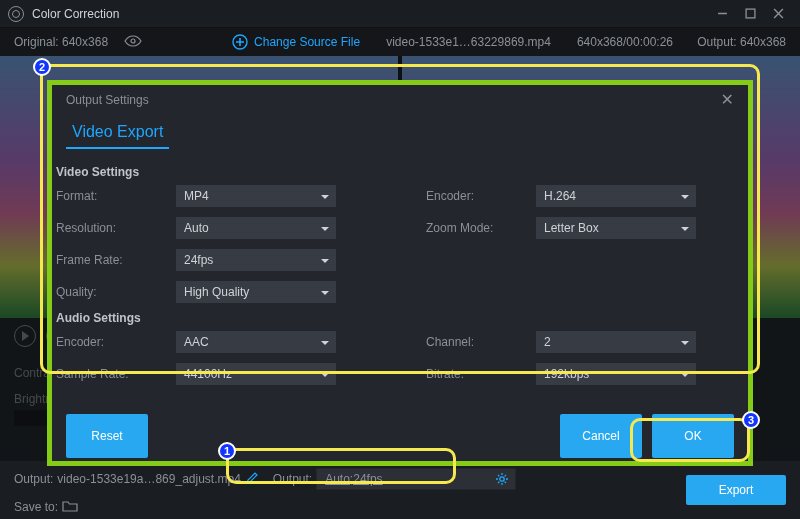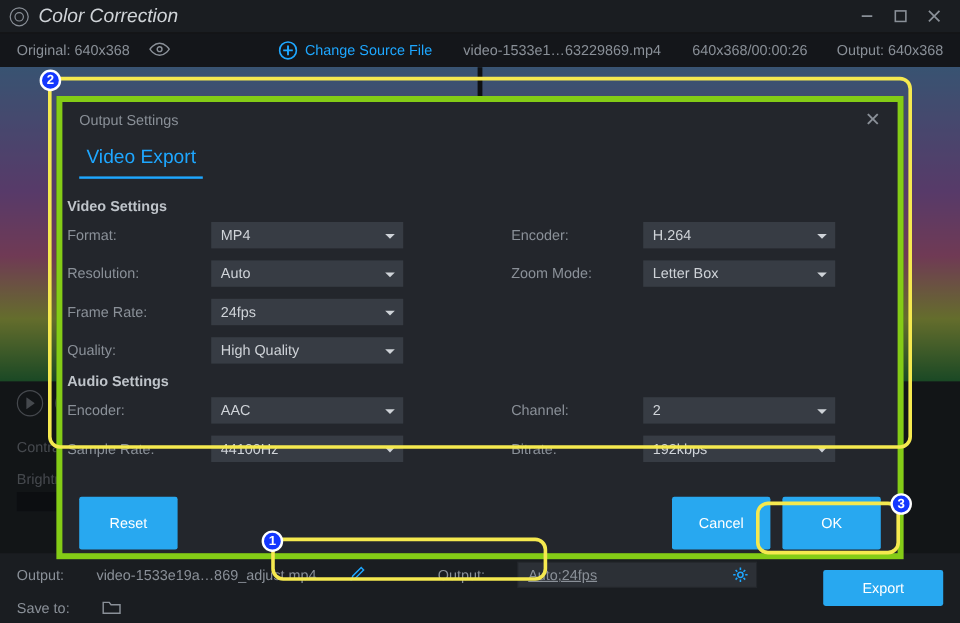--- a/index.html
+++ b/index.html
@@ -13,41 +13,41 @@
     --accent:#1ea7ff;
     --accent-btn:#28a8f0;
     --hl-yellow:#f5e94f;
     --badge:#1336ff;
   }
   *{box-sizing:border-box;font-family:"Segoe UI",Arial,sans-serif;}
   html,body{margin:0;padding:0;width:800px;height:519px;background:var(--bg);color:var(--text);font-size:12px;overflow:hidden;}
   .titlebar{height:28px;display:flex;align-items:center;padding:0 8px;background:var(--bg);border-bottom:1px solid #111;}
   .titlebar .app-icon{width:16px;height:16px;border:1.5px solid var(--text-dim);border-radius:50%;position:relative;margin-right:8px;}
   .titlebar .app-icon:after{content:"";position:absolute;width:6px;height:6px;border:1.5px solid var(--text-dim);border-radius:50%;left:3px;top:3px;}
-  .titlebar .title{color:var(--text);font-size:16px;font-style:italic;}
+  .titlebar .title{color:var(--text);font-size:12px;}
   .titlebar .spacer{flex:1;}
   .win-btn{width:28px;height:20px;display:flex;align-items:center;justify-content:center;color:var(--text-dim);cursor:pointer;}
   .win-btn svg{width:11px;height:11px;}
   .infobar{height:28px;display:flex;align-items:center;padding:0 14px;background:#14161a;}
   .infobar .left,.infobar .right{color:var(--text-dim);}
   .infobar .center{flex:1;display:flex;align-items:center;justify-content:flex-start;gap:26px;margin-left:90px;}
   .eye{margin-left:16px;color:var(--text-dim);}
   .plus-circ{width:16px;height:16px;}
   .src-link{display:flex;align-items:center;gap:6px;color:var(--accent);cursor:pointer;}
   .src-meta{color:var(--text-dim);}
   .stage{position:absolute;left:0;top:56px;width:800px;height:262px;background:linear-gradient(180deg,#6ea7e8 0%,#b36fd4 40%,#e86fa8 60%,#cfe04f 80%,#2a8f3e 100%);}
   .stage .strip{position:absolute;top:0;bottom:0;left:398px;width:4px;background:#101214;}
   .below{position:absolute;left:0;top:318px;width:800px;height:201px;background:var(--bg);}
   .below .play-row{height:36px;display:flex;align-items:center;padding:0 14px;gap:10px;color:var(--text-dim);}
   .below .play-row .circ{width:22px;height:22px;border:1.5px solid var(--text-dim);border-radius:50%;display:flex;align-items:center;justify-content:center;}
   .below .labels{padding:0 14px;}
   .below .lbl{color:var(--text-dim);margin-top:12px;}
   .below .small-black{display:inline-block;width:46px;height:16px;background:#0d0f12;margin-top:4px;}
   .bottombar{position:absolute;left:0;bottom:0;width:800px;height:58px;padding:6px 14px 0 14px;}
-  .bb-row{display:flex;align-items:center;height:24px;gap:27px;color:var(--text-dim);}
+  .bb-row{display:flex;align-items:center;height:24px;gap:4px;color:var(--text-dim);}
   .bb-row .lab{color:var(--text-dim);}
   .bb-out-field{background:#2c3036;height:22px;display:flex;align-items:center;padding:0 8px;min-width:110px;border:1px solid #0003;text-decoration:underline;}
   .bb-out-field.wider{min-width:200px;position:relative;}
   .gear{color:var(--accent);position:absolute;right:6px;top:3px;}
   .pencil{color:var(--accent);}
   .folder{color:var(--text-dim);width:16px;height:16px;}
   .export-btn{position:absolute;right:14px;bottom:14px;width:100px;height:30px;background:var(--accent-btn);color:#fff;display:flex;align-items:center;justify-content:center;border-radius:2px;}
   
   .backdrop{position:absolute;left:0;top:56px;width:800px;height:405px;background:rgba(12,14,17,.55);} 
   .modal{position:absolute;left:47px;top:80px;width:706px;height:386px;background:var(--panel);border:5px solid #84cc16;}

